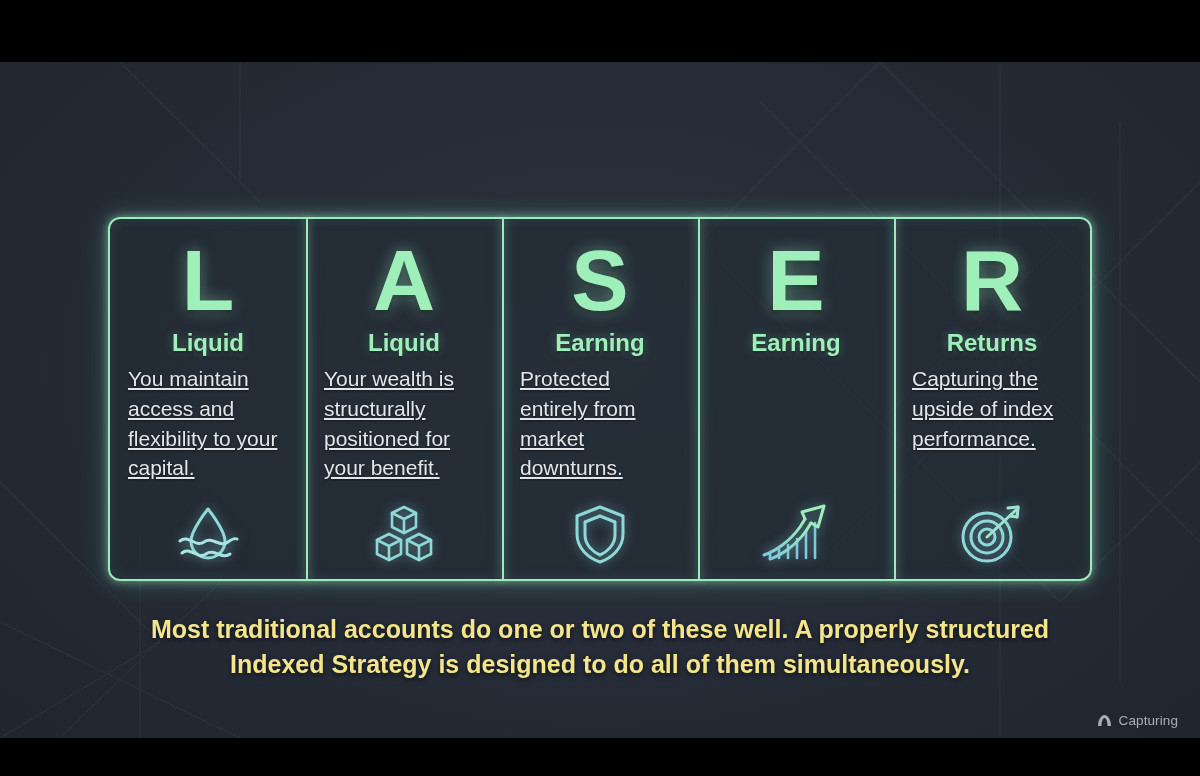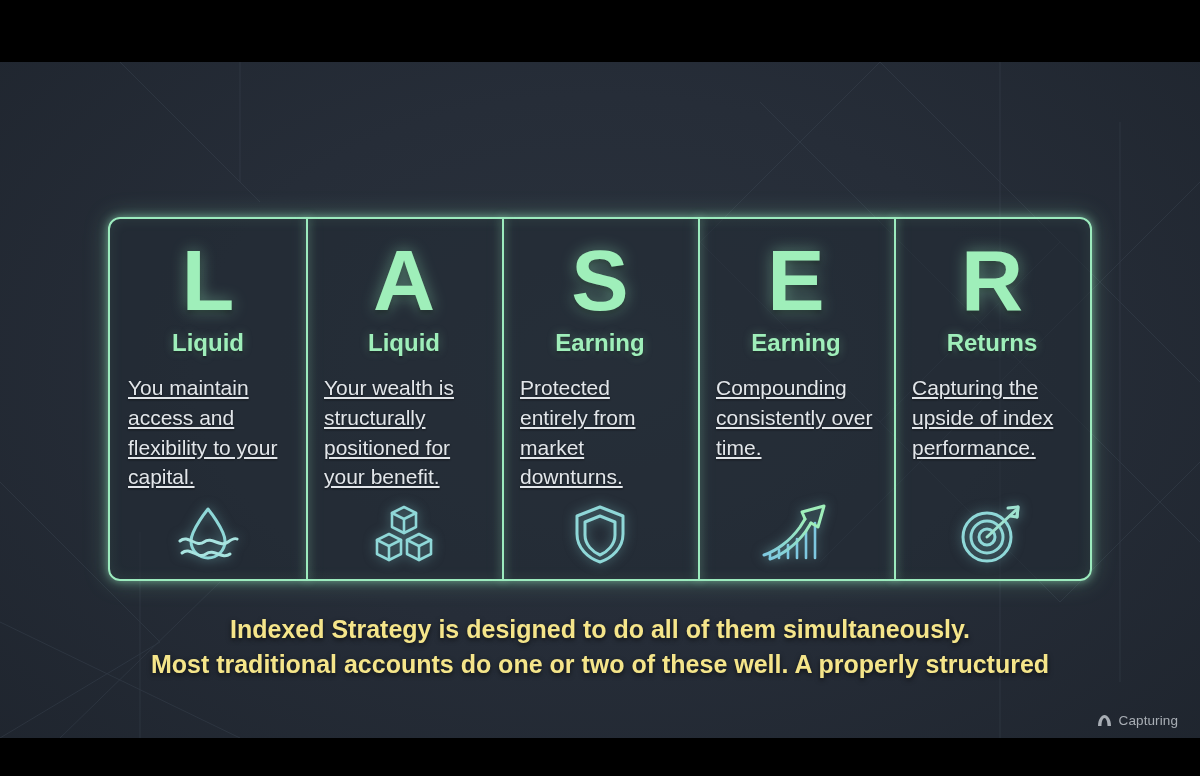--- a/index.html
+++ b/index.html
@@ -110,21 +110,21 @@
     text-shadow: 0 0 16px rgba(150,235,190,0.45), 0 3px 4px rgba(0,0,0,0.45);
     margin-top: 4px;
     margin-bottom: 6px;
   }
 
   .card-heading {
     font-size: 24px;
     font-weight: bold;
     color: #9fefba;
     text-shadow: 0 0 10px rgba(150,235,190,0.35), 0 2px 3px rgba(0,0,0,0.5);
-    margin-bottom: 16px;
+    margin-bottom: 7px;
   }
 
   .card-desc {
     font-size: 21px;
     line-height: 1.42;
     color: #e2e6ea;
     text-align: left;
     max-width: 160px;
     text-shadow: 0 1px 2px rgba(0,0,0,0.5);
     text-decoration: underline;
@@ -248,21 +248,20 @@
           <svg width="58" height="62" viewBox="0 0 58 62" fill="none" stroke="#8fd8d8" stroke-width="3" stroke-linecap="round" stroke-linejoin="round">
             <path d="M29 4 L52 13 L52 31 C52 45 41 55 29 59 C17 55 6 45 6 31 L6 13 Z"></path>
             <path d="M29 13 L44 19 L44 32 C44 42 36 49 29 52 C22 49 14 42 14 32 L14 19 Z"></path>
           </svg>
         </div>
       </div>
 
       <div class="laser-card">
         <div class="card-letter">E</div>
         <div class="card-heading">Earning</div>
-        <div class="card-desc">Compounding consistently over time.</div>
         <div class="card-icon">
           <svg width="72" height="64" viewBox="0 0 72 64" fill="none" stroke-linecap="round" stroke-linejoin="round">
             <defs>
               <linearGradient id="growGrad" x1="0" y1="1" x2="1" y2="0">
                 <stop offset="0%" stop-color="#7ec8e0"></stop>
                 <stop offset="100%" stop-color="#9fefba"></stop>
               </linearGradient>
             </defs>
 
             <g stroke="#7ec8e0" stroke-width="2.6">
@@ -293,22 +292,22 @@
             <path d="M29 34 L58 7" stroke="#9fe2d0"></path>
             <path d="M50 5 L60 4 L59 14" stroke="#9fe2d0"></path>
             <path d="M52 13 L59 14 L60 4" stroke="#9fe2d0"></path>
           </svg>
         </div>
       </div>
 
     </div>
 
     <div class="bottom-caption">
+      <div>Most traditional accounts do one or two of these well. A properly structured</div>
       <div>Indexed Strategy is designed to do all of them simultaneously.</div>
-      <div>Most traditional accounts do one or two of these well. A properly structured</div>
     </div>
 
     <div class="watermark">
       <svg width="17" height="15" viewBox="0 0 17 15">
         <path d="M2 13 C2 6 5.5 2 8.5 2 C11.5 2 15 6 15 13 L11.5 13 C11.5 8 10 5 8.5 5 C7 5 5.5 8 5.5 13 Z" fill="#ced3d9"></path>
       </svg>
       <span class="watermark-text">Capturing</span>
     </div>
 
   </div>

